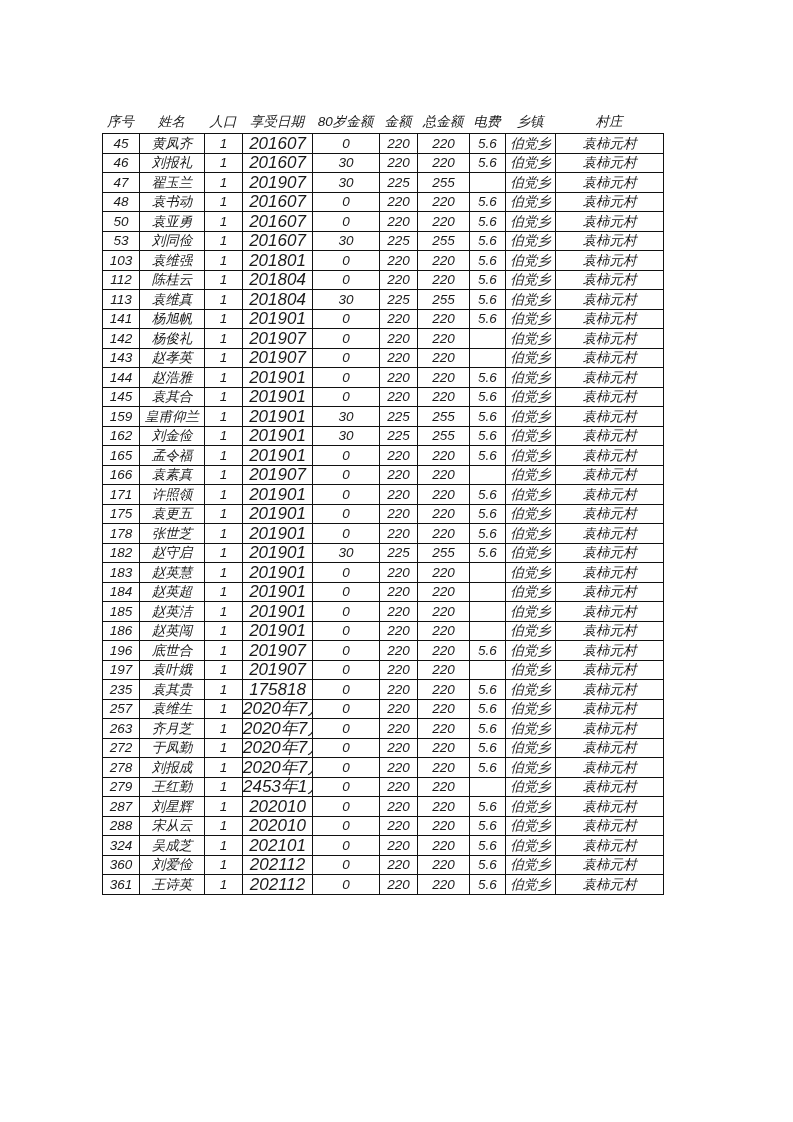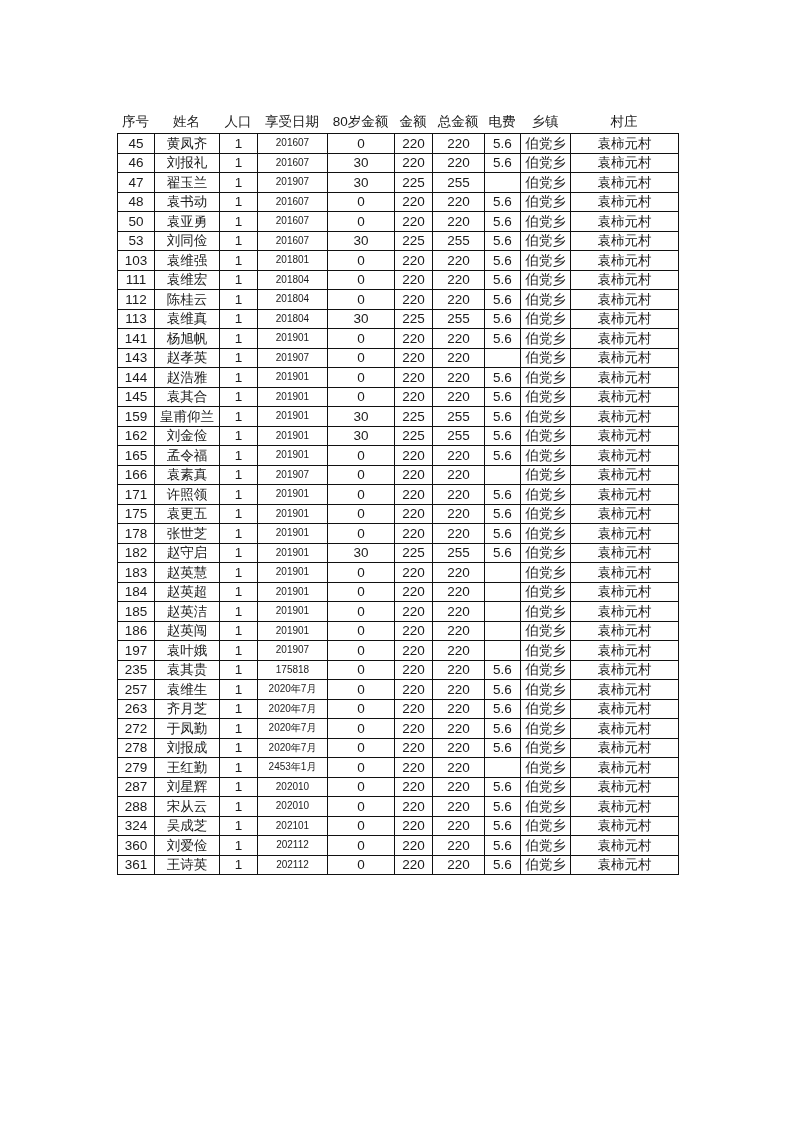--- a/index.html
+++ b/index.html
@@ -9,23 +9,24 @@
   }
   body {
     width: 793px;
     height: 1122px;
     position: relative;
     font-family: "Liberation Sans", "DejaVu Sans", sans-serif;
     color: #1a1a1a;
   }
   .sheet {
     position: absolute;
-    left: 117px;
+    left: 102px;
     top: 111px;
     width: 561px;
+    font-style: italic;
   }
   .header-row {
     display: grid;
     grid-template-columns: 37px 65px 38px 70px 67px 38px 52px 36px 50px 108px;
     height: 22px;
     align-items: center;
   }
   .header-cell {
     text-align: center;
     font-size: 13.5px;
@@ -51,21 +52,21 @@
     border: 1px solid #111111;
     height: 18.5px;
     padding: 0;
     text-align: center;
     vertical-align: middle;
     font-size: 13.5px;
     line-height: 1;
     white-space: nowrap;
     overflow: hidden;
   }
-  table.grid td.date-cell { font-size: 10px; }
+  table.grid td.date-cell { font-size: 17px; }
 </style>
 </head>
 <body>
 
 <div class="sheet">
   <div class="header-row" id="header-row">
       <div class="header-cell">序号</div>
       <div class="header-cell">姓名</div>
       <div class="header-cell">人口</div>
       <div class="header-cell">享受日期</div>
@@ -168,32 +169,20 @@
           <td>1</td>
           <td class="date-cell">201801</td>
           <td>0</td>
           <td>220</td>
           <td>220</td>
           <td>5.6</td>
           <td>伯党乡</td>
           <td>袁柿元村</td>
         </tr>
         <tr>
-          <td>111</td>
-          <td>袁维宏</td>
-          <td>1</td>
-          <td class="date-cell">201804</td>
-          <td>0</td>
-          <td>220</td>
-          <td>220</td>
-          <td>5.6</td>
-          <td>伯党乡</td>
-          <td>袁柿元村</td>
-        </tr>
-        <tr>
           <td>112</td>
           <td>陈桂云</td>
           <td>1</td>
           <td class="date-cell">201804</td>
           <td>0</td>
           <td>220</td>
           <td>220</td>
           <td>5.6</td>
           <td>伯党乡</td>
           <td>袁柿元村</td>
@@ -216,20 +205,32 @@
           <td>1</td>
           <td class="date-cell">201901</td>
           <td>0</td>
           <td>220</td>
           <td>220</td>
           <td>5.6</td>
           <td>伯党乡</td>
           <td>袁柿元村</td>
         </tr>
         <tr>
+          <td>142</td>
+          <td>杨俊礼</td>
+          <td>1</td>
+          <td class="date-cell">201907</td>
+          <td>0</td>
+          <td>220</td>
+          <td>220</td>
+          <td></td>
+          <td>伯党乡</td>
+          <td>袁柿元村</td>
+        </tr>
+        <tr>
           <td>143</td>
           <td>赵孝英</td>
           <td>1</td>
           <td class="date-cell">201907</td>
           <td>0</td>
           <td>220</td>
           <td>220</td>
           <td></td>
           <td>伯党乡</td>
           <td>袁柿元村</td>
@@ -392,20 +393,32 @@
         </tr>
         <tr>
           <td>186</td>
           <td>赵英闯</td>
           <td>1</td>
           <td class="date-cell">201901</td>
           <td>0</td>
           <td>220</td>
           <td>220</td>
           <td></td>
+          <td>伯党乡</td>
+          <td>袁柿元村</td>
+        </tr>
+        <tr>
+          <td>196</td>
+          <td>底世合</td>
+          <td>1</td>
+          <td class="date-cell">201907</td>
+          <td>0</td>
+          <td>220</td>
+          <td>220</td>
+          <td>5.6</td>
           <td>伯党乡</td>
           <td>袁柿元村</td>
         </tr>
         <tr>
           <td>197</td>
           <td>袁叶娥</td>
           <td>1</td>
           <td class="date-cell">201907</td>
           <td>0</td>
           <td>220</td>

